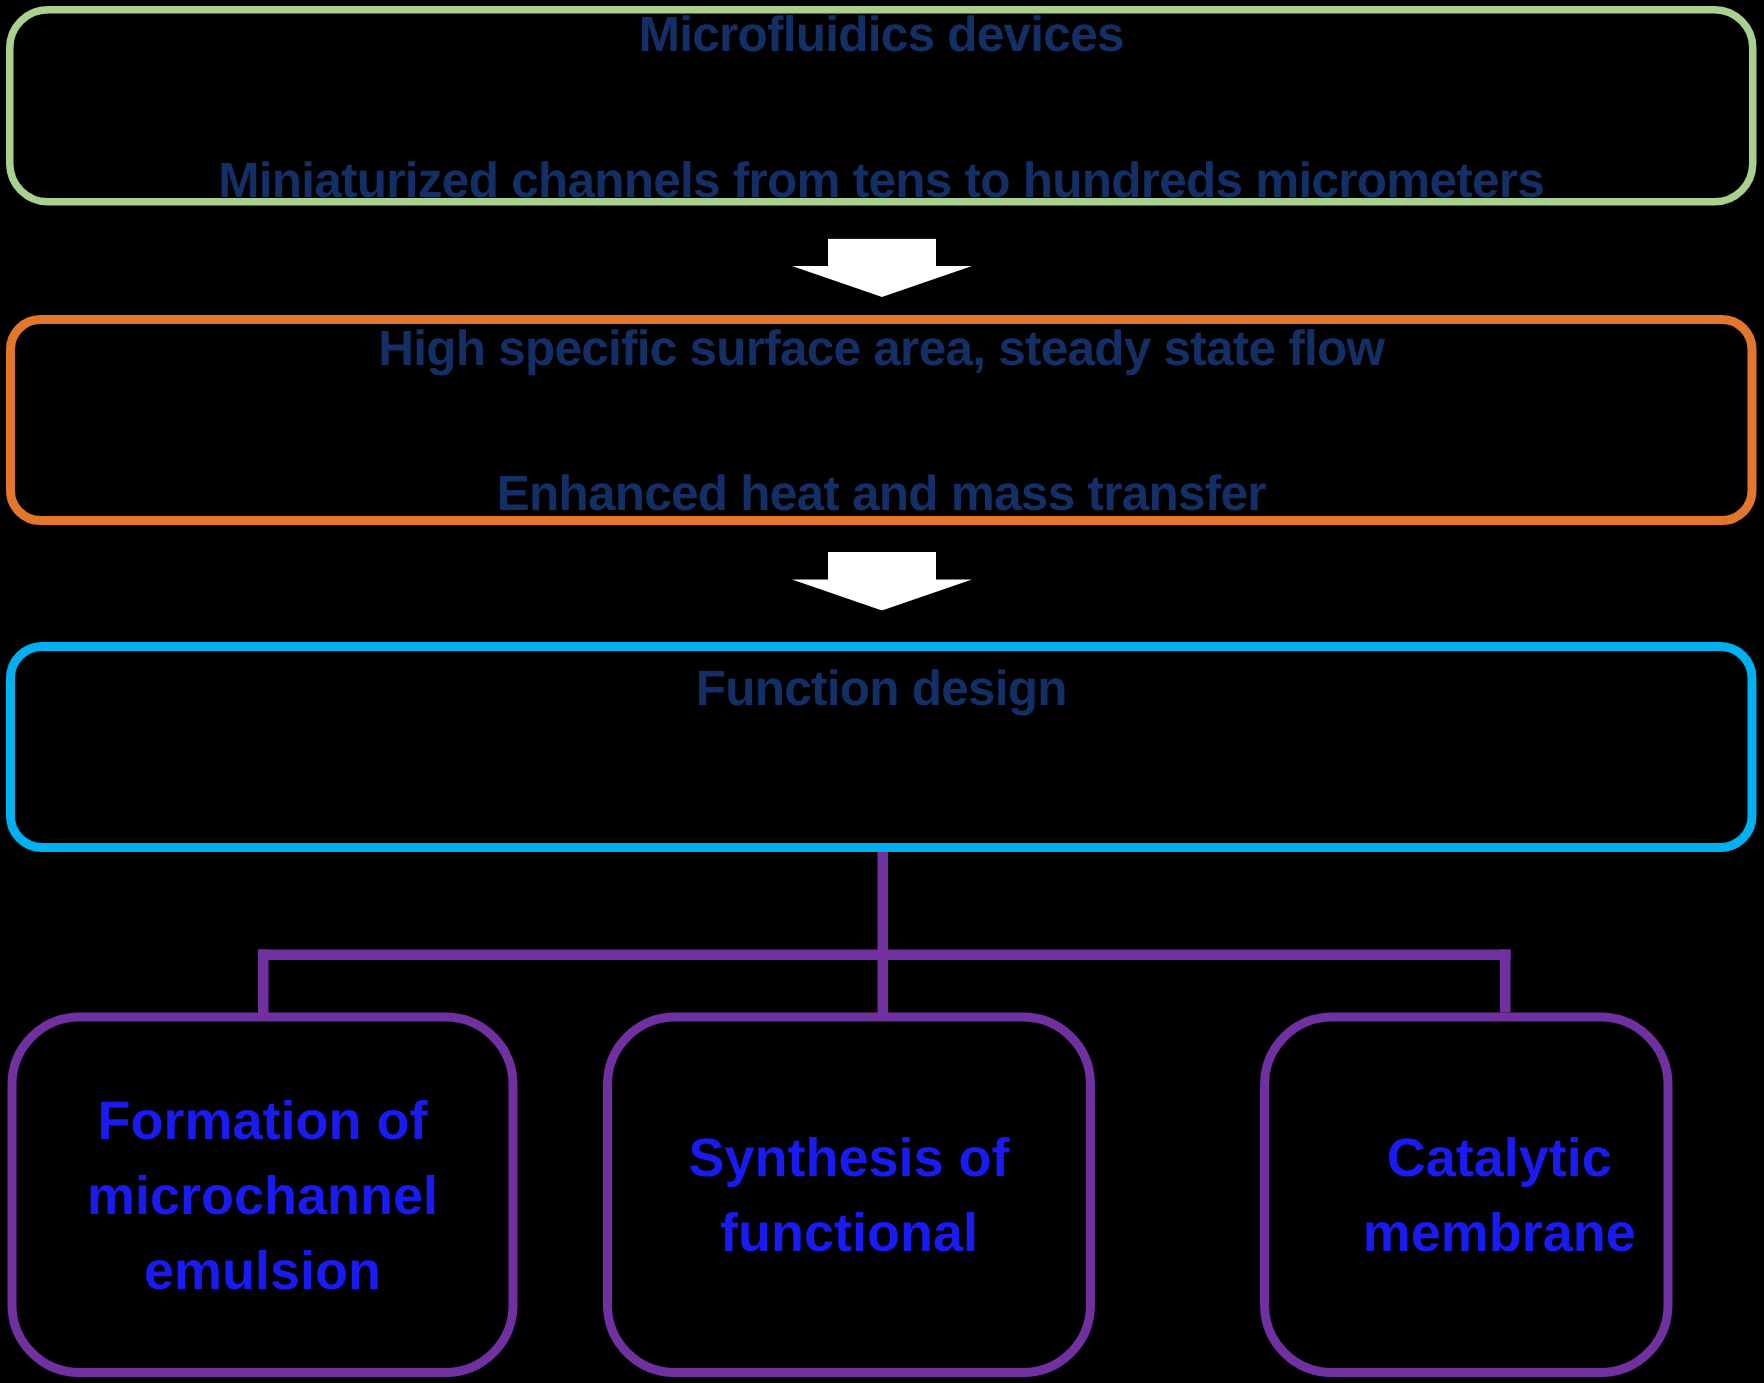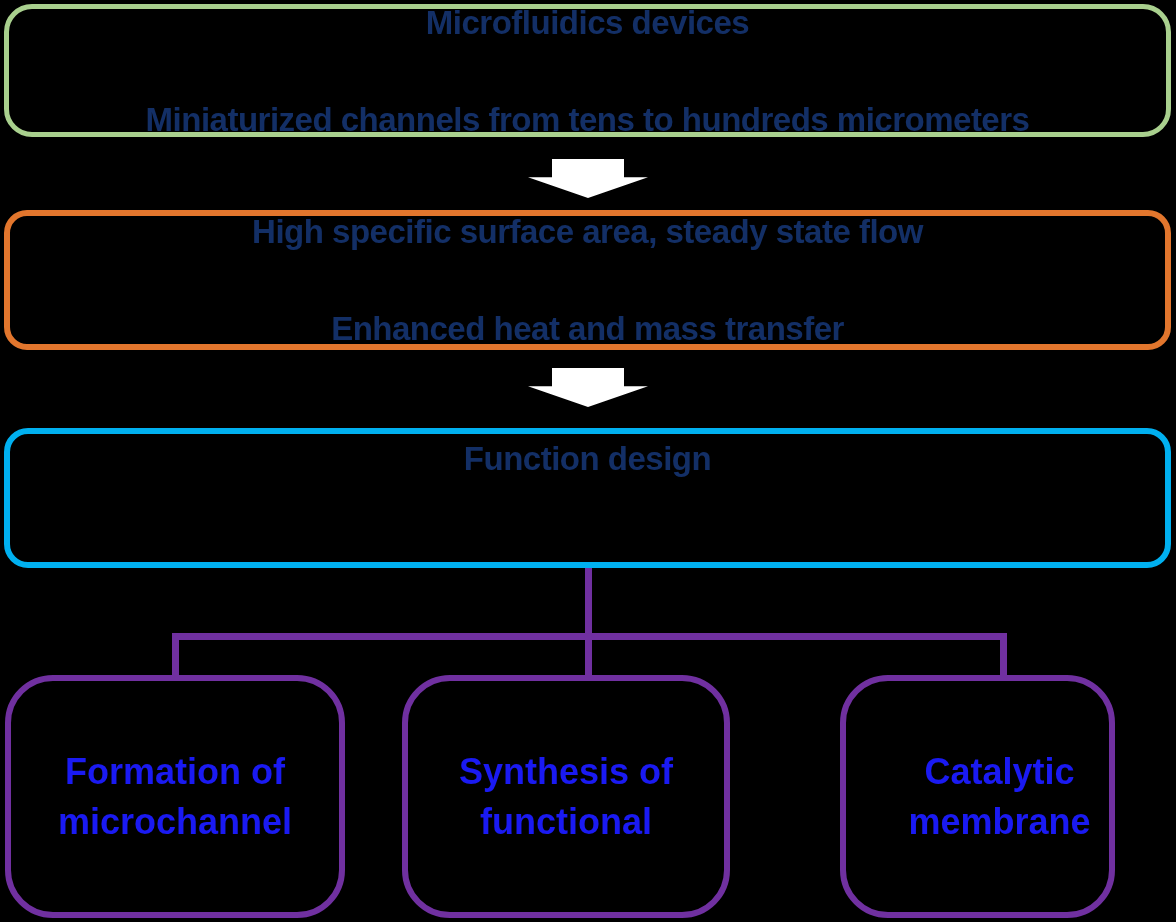--- a/index.html
+++ b/index.html
@@ -117,20 +117,21 @@
 
   <div class="connector conn-stem"></div>
   <div class="connector conn-horizontal"></div>
   <div class="connector conn-drop-left"></div>
   <div class="connector conn-drop-center"></div>
   <div class="connector conn-drop-right"></div>
 
   <div class="box bottom-box bottom-box-1">
     <span class="line">Formation of</span>
     <span class="line">microchannel</span>
+    <span class="line">emulsion</span>
   </div>
 
   <div class="box bottom-box bottom-box-2">
     <span class="line">Synthesis of</span>
     <span class="line">functional</span>
   </div>
 
   <div class="box bottom-box bottom-box-3">
     <span class="line">Catalytic</span>
     <span class="line">membrane</span>

